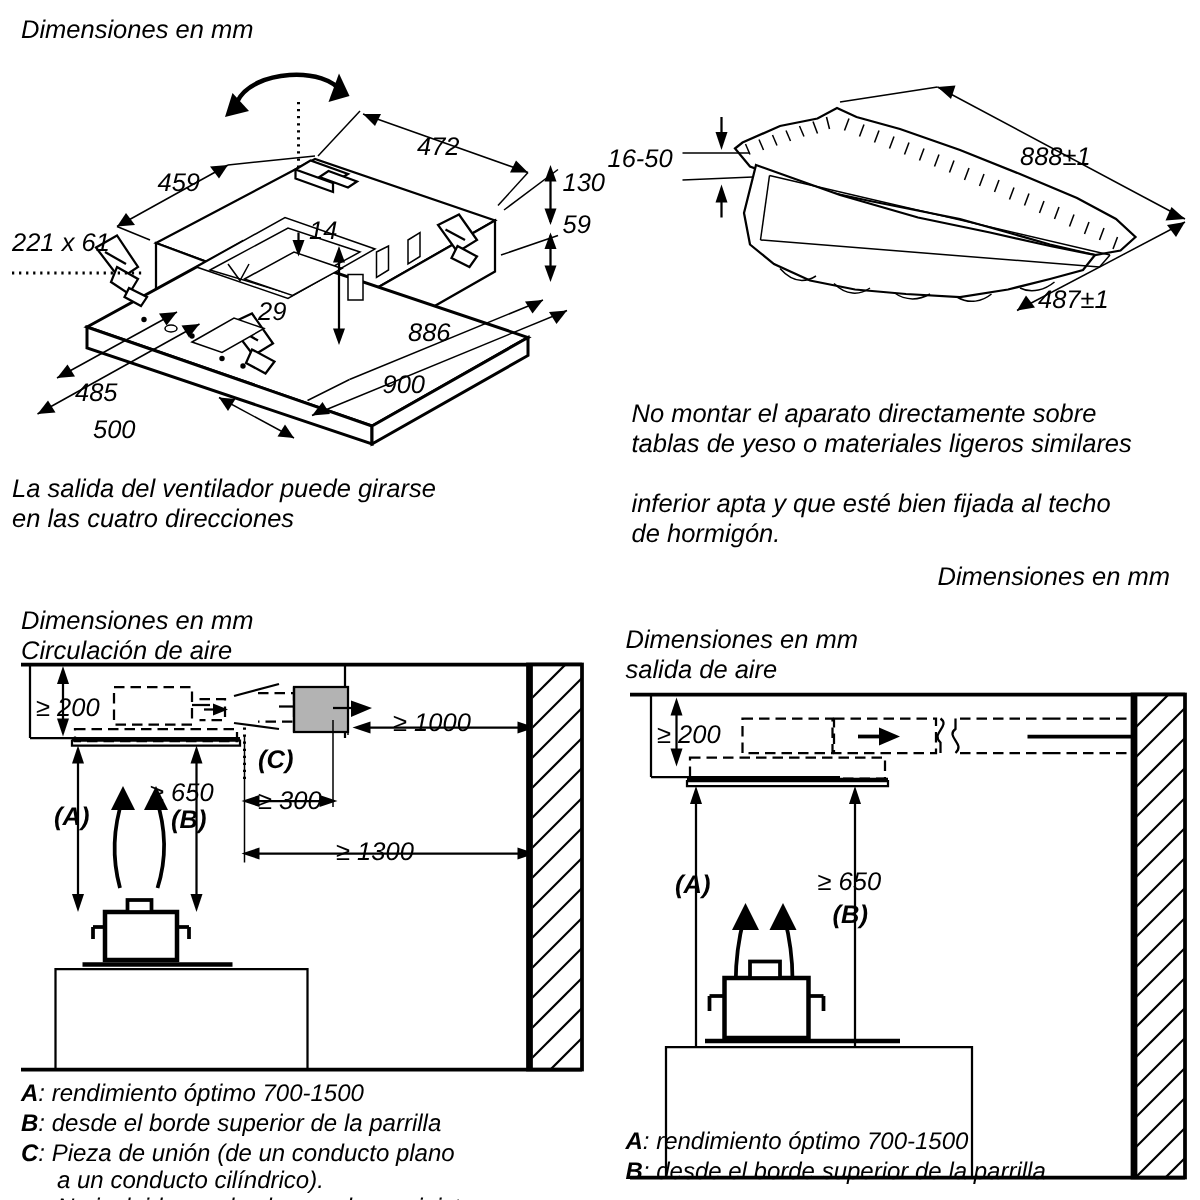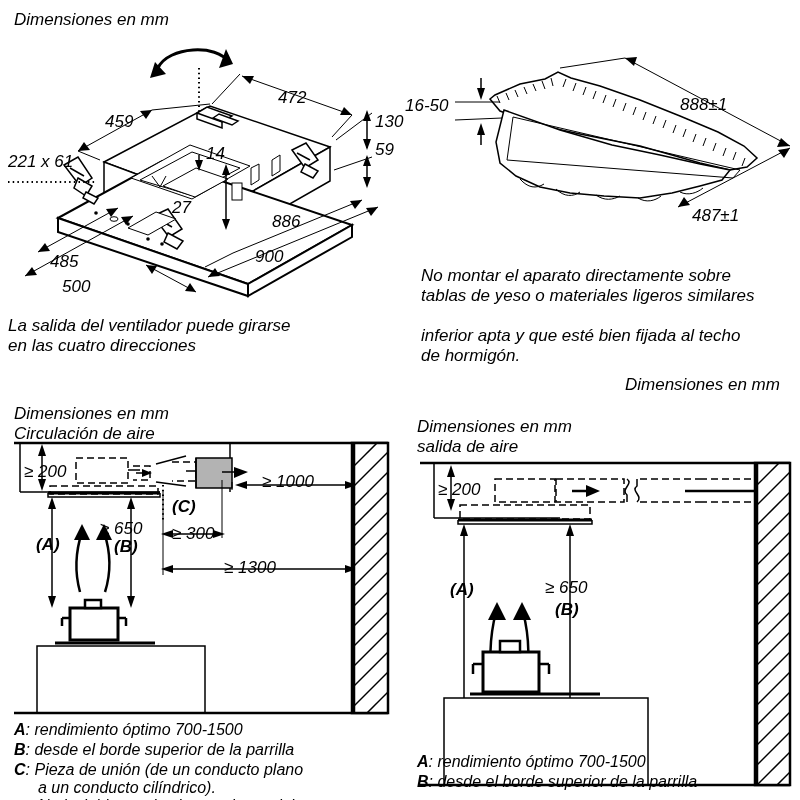--- a/index.html
+++ b/index.html
@@ -149,21 +149,21 @@
     <polygon class="fillk" points="196,292 190,283 185,291"></polygon>
   </g>
 </svg>
 
 <div class="txt t17" style="left:8px;top:152px;">221 x 61</div>
 <div class="txt t17" style="left:105px;top:112px;">459</div>
 <div class="txt t17" style="left:278px;top:88px;">472</div>
 <div class="txt t17" style="left:375px;top:112px;">130</div>
 <div class="txt t17" style="left:375px;top:140px;">59</div>
 <div class="txt t17" style="left:206px;top:144px;">14</div>
-<div class="txt t17" style="left:172px;top:198px;">27</div>
+<div class="txt t17" style="left:172px;top:198px;">29</div>
 <div class="txt t17" style="left:272px;top:212px;">886</div>
 <div class="txt t17" style="left:255px;top:247px;">900</div>
 <div class="txt t17" style="left:50px;top:252px;text-align:center;">485</div>
 <div class="txt t17" style="left:62px;top:277px;">500</div>
 
 <div class="txt t17" style="left:8px;top:316px;">La salida del ventilador puede girarse</div>
 <div class="txt t17" style="left:8px;top:336px;">en las cuatro direcciones</div>
 
 <svg width="800" height="800">
   <g>
@@ -235,21 +235,21 @@
 
   <g>
     <path class="ln w1" d="M678,207 L790,148"></path>
     <polygon class="fillk" points="678,207 690,205 684,197"></polygon>
     <polygon class="fillk" points="790,148 778,150 784,158"></polygon>
   </g>
 </svg>
 
 <div class="txt t17" style="left:405px;top:96px;">16-50</div>
 <div class="txt t17" style="left:680px;top:95px;">888±1</div>
-<div class="txt t17" style="left:692px;top:190px;margin-top:16px;">487±1</div>
+<div class="txt t17" style="left:692px;top:190px;">487±1</div>
 
 <div class="txt t17" style="left:421px;top:266px;">No montar el aparato directamente sobre</div>
 <div class="txt t17" style="left:421px;top:286px;">tablas de yeso o materiales ligeros similares</div>
 <div class="txt t17" style="left:421px;top:326px;">inferior apta y que esté bien fijada al techo</div>
 <div class="txt t17" style="left:421px;top:346px;">de hormigón.</div>
 <div class="txt t17" style="left:625px;top:375px;">Dimensiones en mm</div>
 
 <div class="txt t17" style="left:14px;top:404px;">Dimensiones en mm</div>
 <div class="txt t17" style="left:14px;top:424px;">Circulación de aire</div>
 

